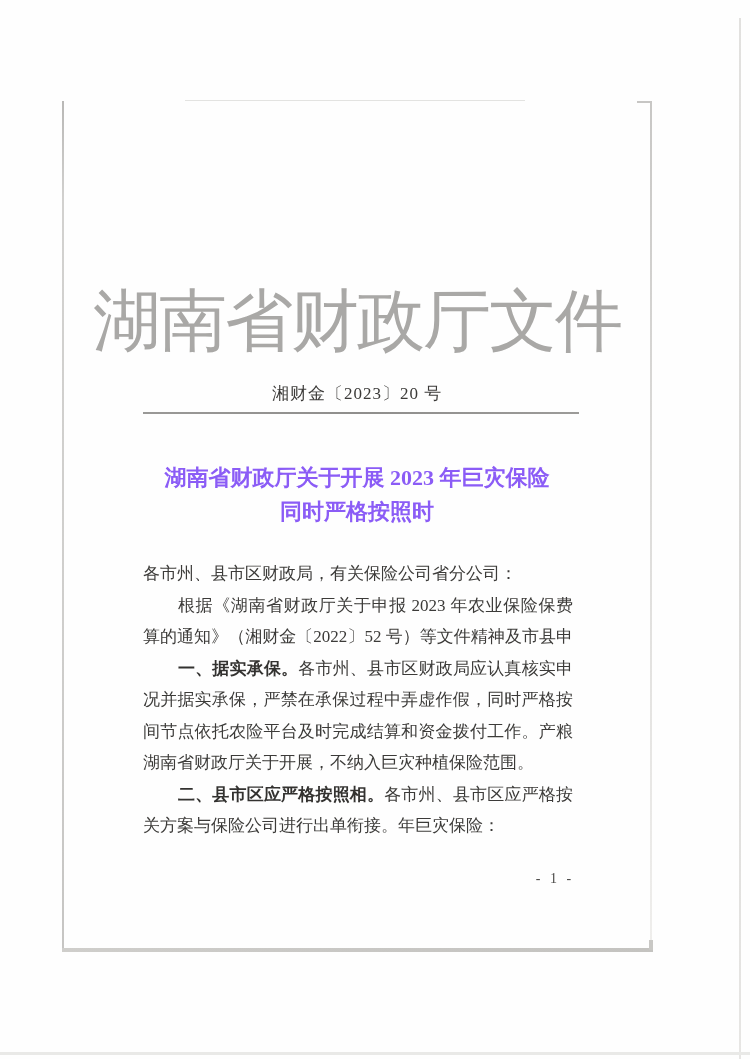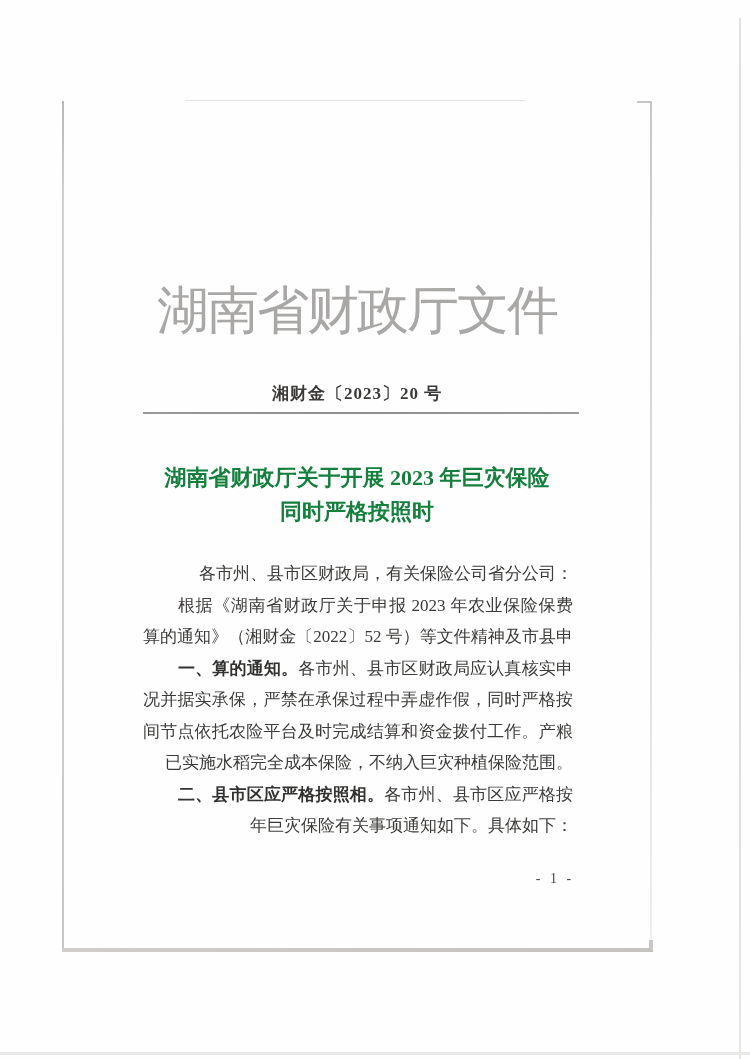--- a/index.html
+++ b/index.html
@@ -25,24 +25,24 @@
   .edge-right  { left: 650px; top: 101px; width: 2px;  height: 846px;
                  background: linear-gradient(180deg, #c8c7c5 0%, #d8d7d5 35%, #e6e5e3 75%, #efeeec 100%); }
   .edge-bottom { left: 62px;  top: 948px; width: 591px; height: 4px;
                  background: linear-gradient(90deg, #cfcecb 0%, #c8c7c4 50%, #c4c3c0 100%); }
   .edge-bupturn{ left: 649px; top: 940px; width: 4px;  height: 10px; background: #c9c8c5; }
   .edge-scan-r { left: 739px; top: 18px;  width: 2px;  height: 1041px;
                  background: linear-gradient(180deg, #e2e1df 0%, #d9d8d6 50%, #e7e6e4 100%); }
   .edge-scan-b { left: 0;     top: 1052px; width: 750px; height: 3px; background: #e9e9e7; }
 
   
-  .centered-band { position: absolute; left: 62px; width: 590px; text-align: center; font-weight: bold; }
+  .centered-band { position: absolute; left: 62px; width: 590px; text-align: center; }
   #header-title {
     top: 276px;
-    font-size: 52px;
+    font-size: 68px;
     letter-spacing: -2px;
     font-weight: 400;
     color: #a9a8a6;
     white-space: nowrap;
   }
   #doc-number {
     top: 382px;
     font-size: 17px;
     letter-spacing: 1px;
     color: #3b3a38;
@@ -51,34 +51,34 @@
     position: absolute;
     left: 143px; top: 412px;
     width: 436px; height: 2px;
     background: linear-gradient(90deg, #9a9997 0%, #8f8e8c 50%, #9c9b99 100%);
   }
   #doc-title {
     top: 461px;
     font-size: 22px;
     line-height: 34px;
     font-weight: 700;
-    color: #15803d;
+    color: #8b5cf6;
   }
   #body-text {
     position: absolute;
     left: 143px; top: 558px;
     width: 430px;
     font-size: 17px;
     color: #3c3b39;
   }
   .line {
     height: 31.5px;
     line-height: 31.5px;
     overflow: hidden;
-    text-align: right;
+    text-align: left;
   }
   .line.just {
     text-align: justify;
     text-align-last: justify;
   }
   .line.indent { padding-left: 35px; }
   .seg-bold {
     font-weight: 700;
     font-family: "Liberation Sans", sans-serif;
     color: #333230;
@@ -116,23 +116,23 @@
 
   <div id="doc-title" class="centered-band">
     <div>湖南省财政厅关于开展 2023 年巨灾保险</div>
     <div>同时严格按照时</div>
   </div>
 
   <div id="body-text">
       <div class="line"><span>各市州、县市区财政局，有关保险公司省分公司：</span></div>
       <div class="line just indent"><span>根据《湖南省财政厅关于申报 2023 年农业保险保费补贴预</span></div>
       <div class="line just"><span>算的通知》（湘财金〔2022〕52 号）等文件精神及市县申请情</span></div>
-      <div class="line just indent"><span class="seg-bold">一、算的通知。</span><span>各市州、县市区财政局应认真核实申报情</span></div>
+      <div class="line just indent"><span class="seg-bold">一、据实承保。</span><span>各市州、县市区财政局应认真核实申报情</span></div>
       <div class="line just"><span>况并据实承保，严禁在承保过程中弄虚作假，同时严格按照时</span></div>
       <div class="line just"><span>间节点依托农险平台及时完成结算和资金拨付工作。产粮大县</span></div>
-      <div class="line"><span>已实施水稻完全成本保险，不纳入巨灾种植保险范围。</span></div>
+      <div class="line"><span>湖南省财政厅关于开展，不纳入巨灾种植保险范围。</span></div>
       <div class="line just indent"><span class="seg-bold">二、县市区应严格按照相。</span><span>各市州、县市区应严格按照相</span></div>
-      <div class="line"><span>年巨灾保险有关事项通知如下。具体如下：</span></div>
+      <div class="line"><span>关方案与保险公司进行出单衔接。年巨灾保险：</span></div>
     </div>
 
   <div id="page-number">- 1 -</div>
 
 </div>
 
 </body></html>

